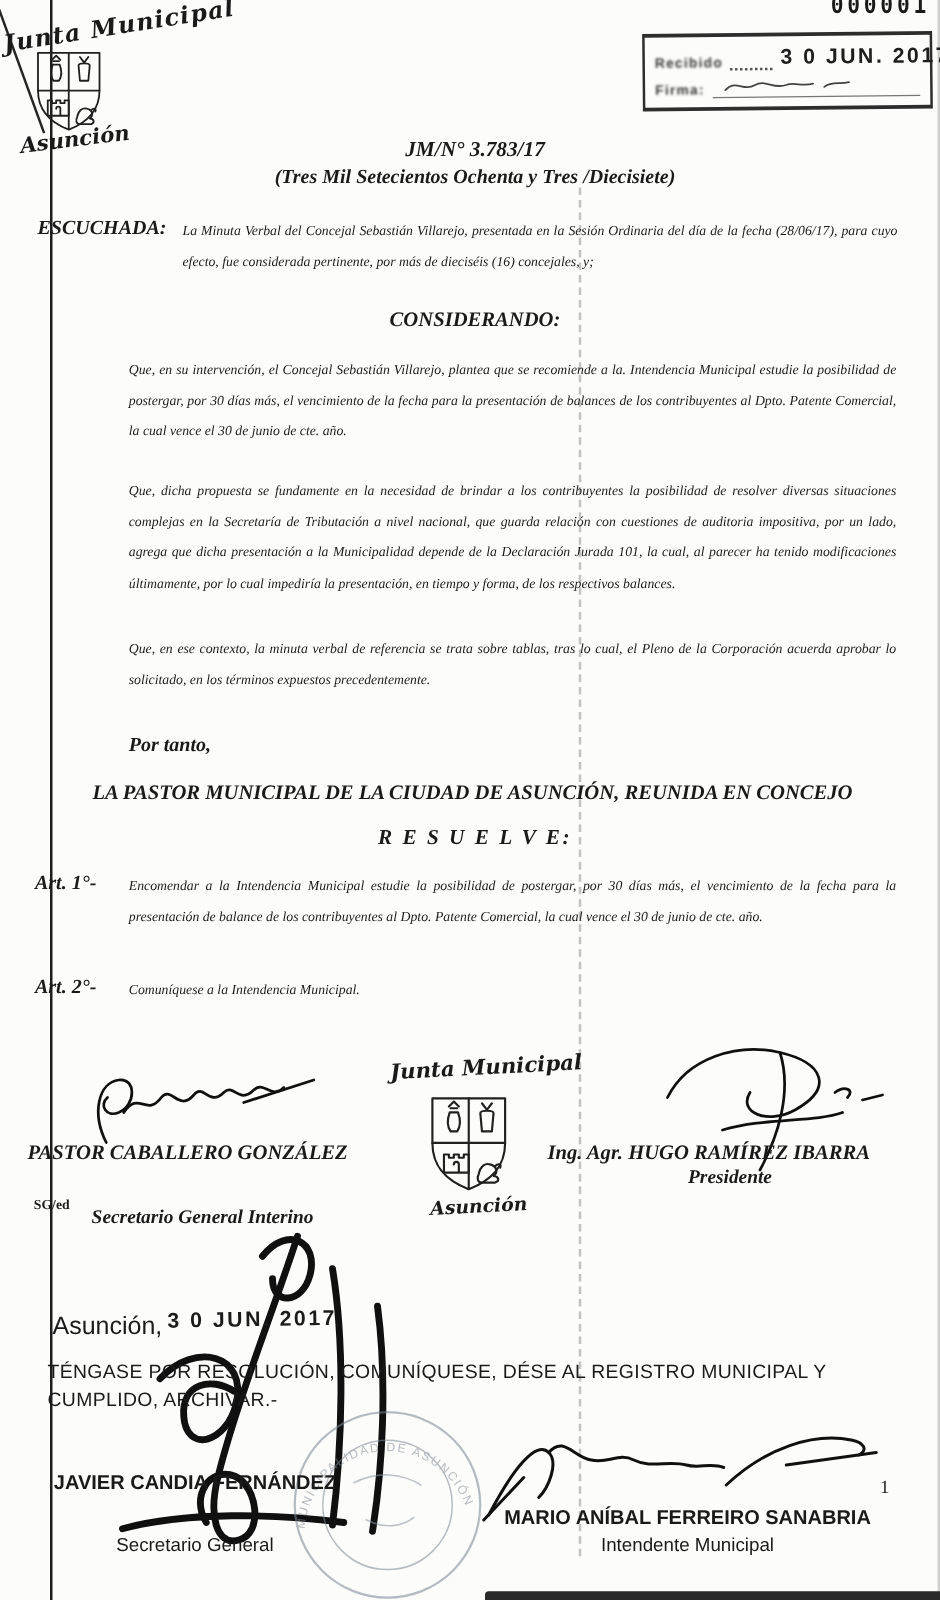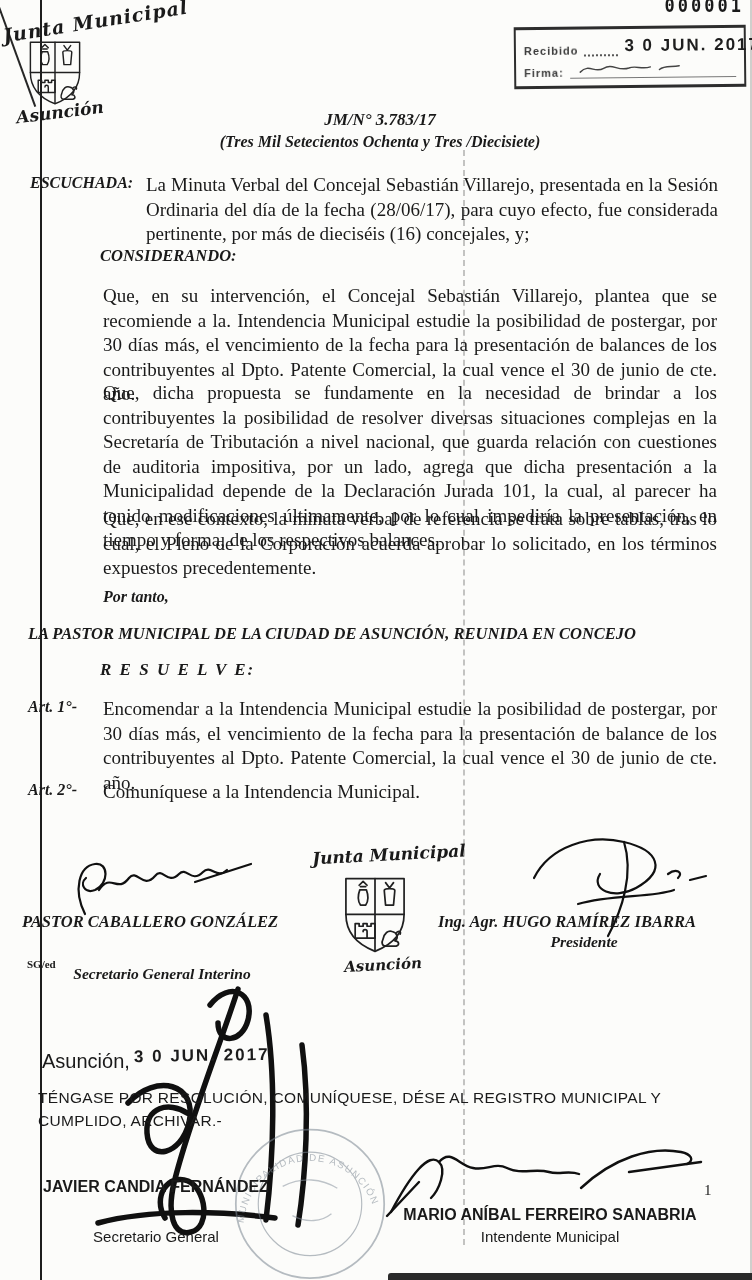--- a/index.html
+++ b/index.html
@@ -32,22 +32,22 @@
   .stamp-row{display:flex;align-items:flex-end;gap:6px;}
   .stamp-label{font-size:11px;font-weight:bold;color:#3a3a3a;filter:blur(0.7px);letter-spacing:1px;}
   .stamp-dots{flex:0 0 34px;border-bottom:2px dotted #555;height:12px;}
   .stamp-date{font-size:17px;font-weight:bold;letter-spacing:2px;color:#1e1e1e;white-space:nowrap;}
   .firma-line{flex:1;border-bottom:1.5px solid #777;height:16px;display:flex;align-items:flex-end;}
   
   .title-line{left:100px;width:560px;text-align:center;font-weight:bold;font-style:italic;}
   .t1{top:110px;font-size:17px;}
   .t2{top:133px;font-size:16px;}
   .label-bi{font-weight:bold;font-style:italic;font-size:16px;white-space:nowrap;}
-  .body-text{font-size:19px;line-height:24.5px;text-align:justify;}
-  .center-bi{font-weight:bold;font-style:italic;}
+  .body-text{font-size:11px;line-height:24.5px;text-align:justify;font-style:italic;}
+  .center-bi{text-align:center;font-weight:bold;font-style:italic;}
   
   .sig{stroke:#101010;fill:none;stroke-linecap:round;stroke-linejoin:round;}
   .name-bi{font-weight:bold;font-style:italic;font-size:16.5px;white-space:nowrap;}
   .title-bi{font-weight:bold;font-style:italic;font-size:15.5px;text-align:center;}
   .sans{font-family:"Liberation Sans",sans-serif;}
   .name-sans{font-weight:bold;font-size:16px;text-align:center;white-space:nowrap;}
   .title-sans{font-size:15px;text-align:center;}
   .sged{left:27px;top:958px;font-size:11px;font-weight:bold;}
   .place-date{left:42px;top:1050px;display:flex;align-items:flex-start;gap:4px;}
   .place{font-family:"Liberation Sans",sans-serif;font-size:20px;}

